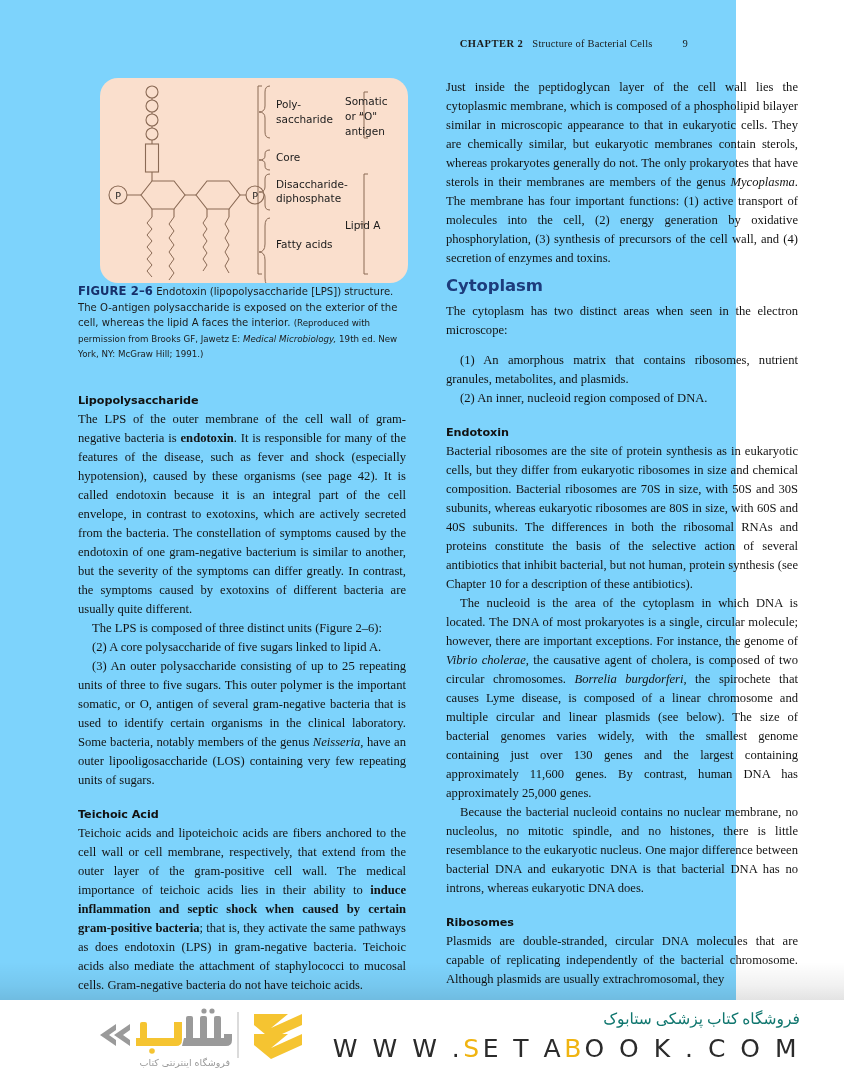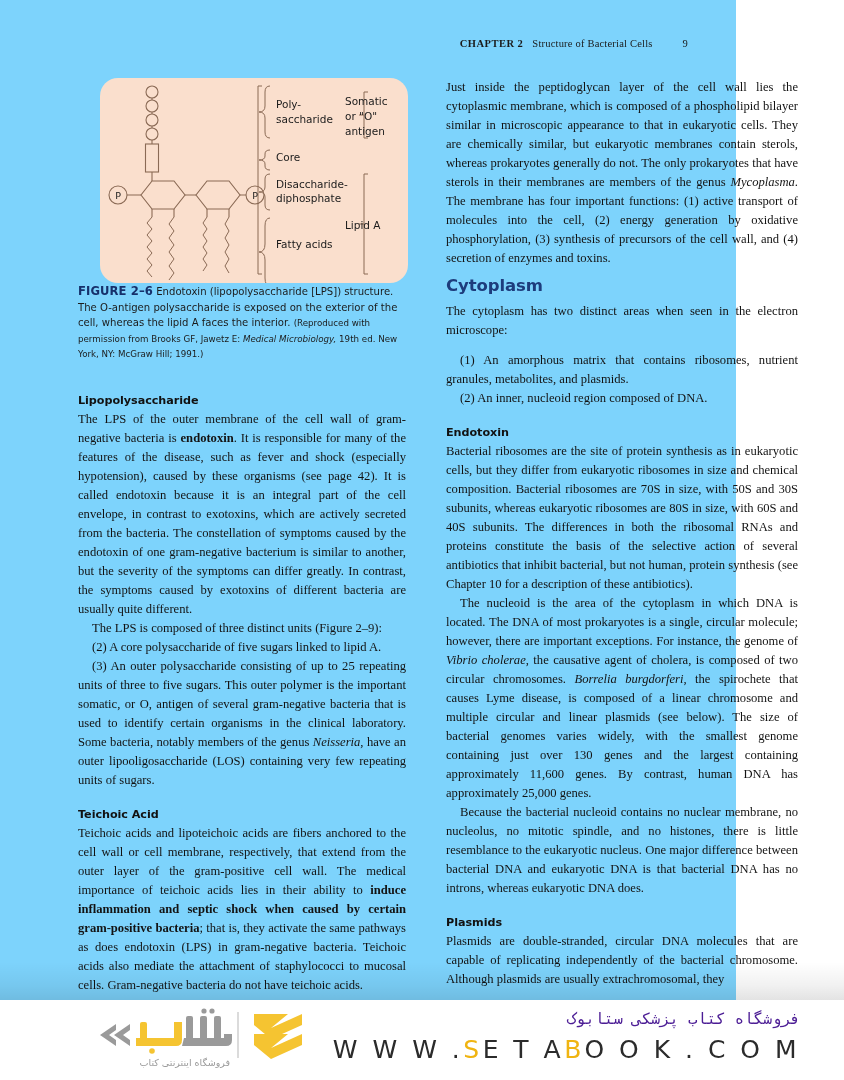--- a/index.html
+++ b/index.html
@@ -134,23 +134,23 @@
     left: 78px; top: 8px;
     width: 250px; height: 64px;
   }
   .brand-right {
     position: absolute;
     right: 44px; top: 10px;
     text-align: right;
     direction: rtl;
   }
   .brand-fa {
-    font-family: Liberation Mono, monospace;
+    font-family: Liberation Serif, serif;
     font-size: 15.5px;
-    color: #4c1d95;
+    color: #0f766e;
     letter-spacing: 0px;
     white-space: nowrap;
   }
   .brand-url {
     margin-top: 6px;
     direction: ltr;
     font-family: "DejaVu Sans", sans-serif;
     font-size: 25px;
     letter-spacing: 3.5px;
     color: #2b2b2b;
@@ -253,40 +253,40 @@
     <div class="figure-caption">
       <span class="fignum">FIGURE 2–6</span>
       <span>Endotoxin (lipopolysaccharide [LPS]) structure. The O-antigen polysaccharide is exposed on the exterior of the cell, whereas the lipid A faces the interior.</span>
       <span class="small">(Reproduced with permission from Brooks GF, Jawetz E: </span><span class="small ital">Medical Microbiology,</span><span class="small"> 19th ed. New York, NY: McGraw Hill; 1991.)</span>
     </div>
 
     <div style="height:20px"></div>
     <div>
         <h2 class="sub first">Lipopolysaccharide</h2>
         <p class="body noindent"><span>The LPS of the outer membrane of the cell wall of gram-negative bacteria is </span><b>endotoxin</b><span>. It is responsible for many of the features of the disease, such as fever and shock (especially hypotension), caused by these organisms (see page 42). It is called endotoxin because it is an integral part of the cell envelope, in contrast to exotoxins, which are actively secreted from the bacteria. The constellation of symptoms caused by the endotoxin of one gram-negative bacterium is similar to another, but the severity of the symptoms can differ greatly. In contrast, the symptoms caused by exotoxins of different bacteria are usually quite different.</span></p>
-        <p class="body" style="text-indent: 14px;"><span>The LPS is composed of three distinct units (Figure 2–9):</span></p>
+        <p class="body" style="text-indent: 14px;"><span>The LPS is composed of three distinct units (Figure 2–6):</span></p>
         <p class="body" style="text-indent: 14px;"><span>(2) A core polysaccharide of five sugars linked to lipid A.</span></p>
         <p class="body" style="text-indent: 14px;"><span>(3) An outer polysaccharide consisting of up to 25 repeating units of three to five sugars. This outer polymer is the important somatic, or O, antigen of several gram-negative bacteria that is used to identify certain organisms in the clinical laboratory. Some bacteria, notably members of the genus </span><i>Neisseria</i><span>, have an outer lipooligosaccharide (LOS) containing very few repeating units of sugars.</span></p>
         <h2 class="sub">Teichoic Acid</h2>
         <p class="body noindent"><span>Teichoic acids and lipoteichoic acids are fibers anchored to the cell wall or cell membrane, respectively, that extend from the outer layer of the gram-positive cell wall. The medical importance of teichoic acids lies in their ability to </span><b>induce inflammation and septic shock when caused by certain gram-positive bacteria</b><span>; that is, they activate the same pathways as does endotoxin (LPS) in gram-negative bacteria. Teichoic acids also mediate the attachment of staphylococci to mucosal cells. Gram-negative bacteria do not have teichoic acids.</span></p>
       </div>
   </div>
 
   <div class="col col-right">
     <div>
         <p class="body noindent"><span>Just inside the peptidoglycan layer of the cell wall lies the cytoplasmic membrane, which is composed of a phospholipid bilayer similar in microscopic appearance to that in eukaryotic cells. They are chemically similar, but eukaryotic membranes contain sterols, whereas prokaryotes generally do not. The only prokaryotes that have sterols in their membranes are members of the genus </span><i>Mycoplasma</i><span>. The membrane has four important functions: (1) active transport of molecules into the cell, (2) energy generation by oxidative phosphorylation, (3) synthesis of precursors of the cell wall, and (4) secretion of enzymes and toxins.</span></p>
         <h1 class="sec" style="margin-top: 8px;">Cytoplasm</h1>
         <p class="body noindent"><span>The cytoplasm has two distinct areas when seen in the electron microscope:</span></p>
         <p class="body" style="text-indent: 14px; margin-top: 11px;"><span>(1) An amorphous matrix that contains ribosomes, nutrient granules, metabolites, and plasmids.</span></p>
         <p class="body" style="text-indent: 14px;"><span>(2) An inner, nucleoid region composed of DNA.</span></p>
         <h2 class="sub">Endotoxin</h2>
         <p class="body noindent"><span>Bacterial ribosomes are the site of protein synthesis as in eukaryotic cells, but they differ from eukaryotic ribosomes in size and chemical composition. Bacterial ribosomes are 70S in size, with 50S and 30S subunits, whereas eukaryotic ribosomes are 80S in size, with 60S and 40S subunits. The differences in both the ribosomal RNAs and proteins constitute the basis of the selective action of several antibiotics that inhibit bacterial, but not human, protein synthesis (see Chapter 10 for a description of these antibiotics).</span></p>
         <p class="body noindent"><span>The nucleoid is the area of the cytoplasm in which DNA is located. The DNA of most prokaryotes is a single, circular molecule; however, there are important exceptions. For instance, the genome of </span><i>Vibrio cholerae</i><span>, the causative agent of cholera, is composed of two circular chromosomes. </span><i>Borrelia burgdorferi</i><span>, the spirochete that causes Lyme disease, is composed of a linear chromosome and multiple circular and linear plasmids (see below). The size of bacterial genomes varies widely, with the smallest genome containing just over 130 genes and the largest containing approximately 11,600 genes. By contrast, human DNA has approximately 25,000 genes.</span></p>
         <p class="body" style="text-indent: 14px;"><span>Because the bacterial nucleoid contains no nuclear membrane, no nucleolus, no mitotic spindle, and no histones, there is little resemblance to the eukaryotic nucleus. One major difference between bacterial DNA and eukaryotic DNA is that bacterial DNA has no introns, whereas eukaryotic DNA does.</span></p>
-        <h2 class="sub">Plasmids</h2>
+        <h2 class="sub">Ribosomes</h2>
         <p class="body noindent"><span>Plasmids are double-stranded, circular DNA molecules that are capable of replicating independently of the bacterial chromosome. Although plasmids are usually extrachromosomal, they</span></p>
       </div>
   </div>
 
   <div class="page-shadow"></div>
 </div>
 
 <div class="footer">
   <div class="footer-inner">
 

